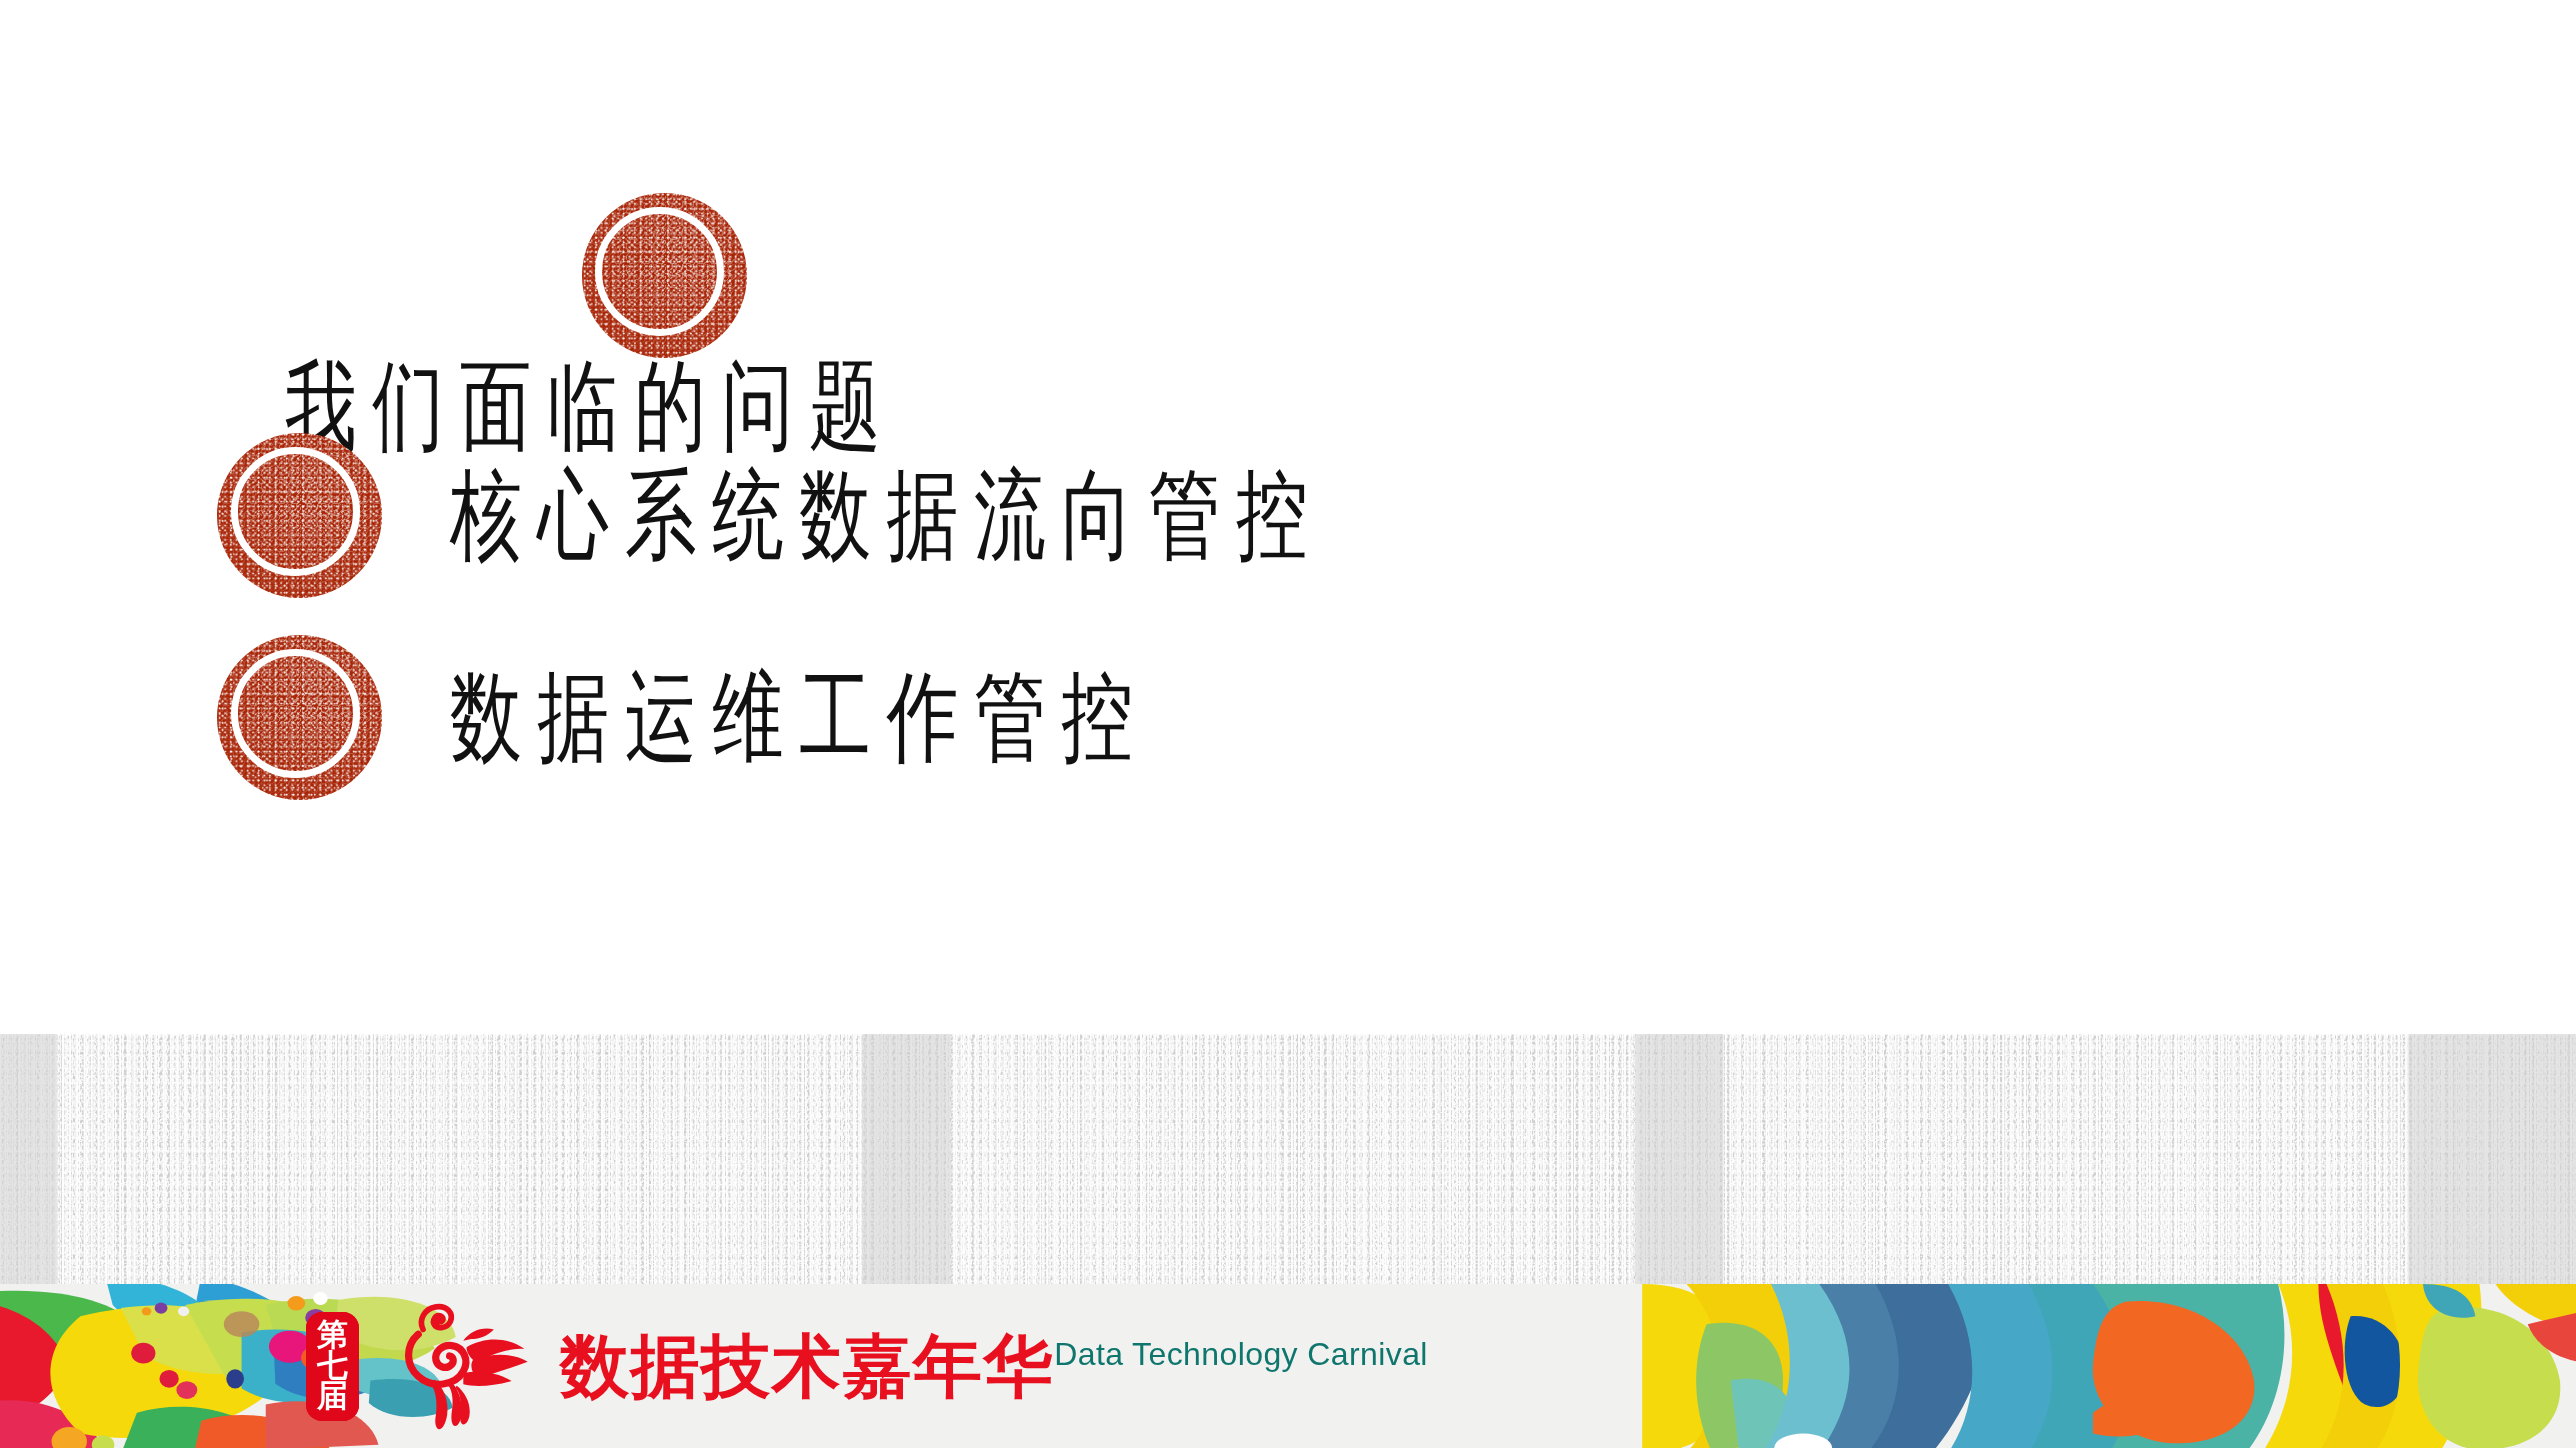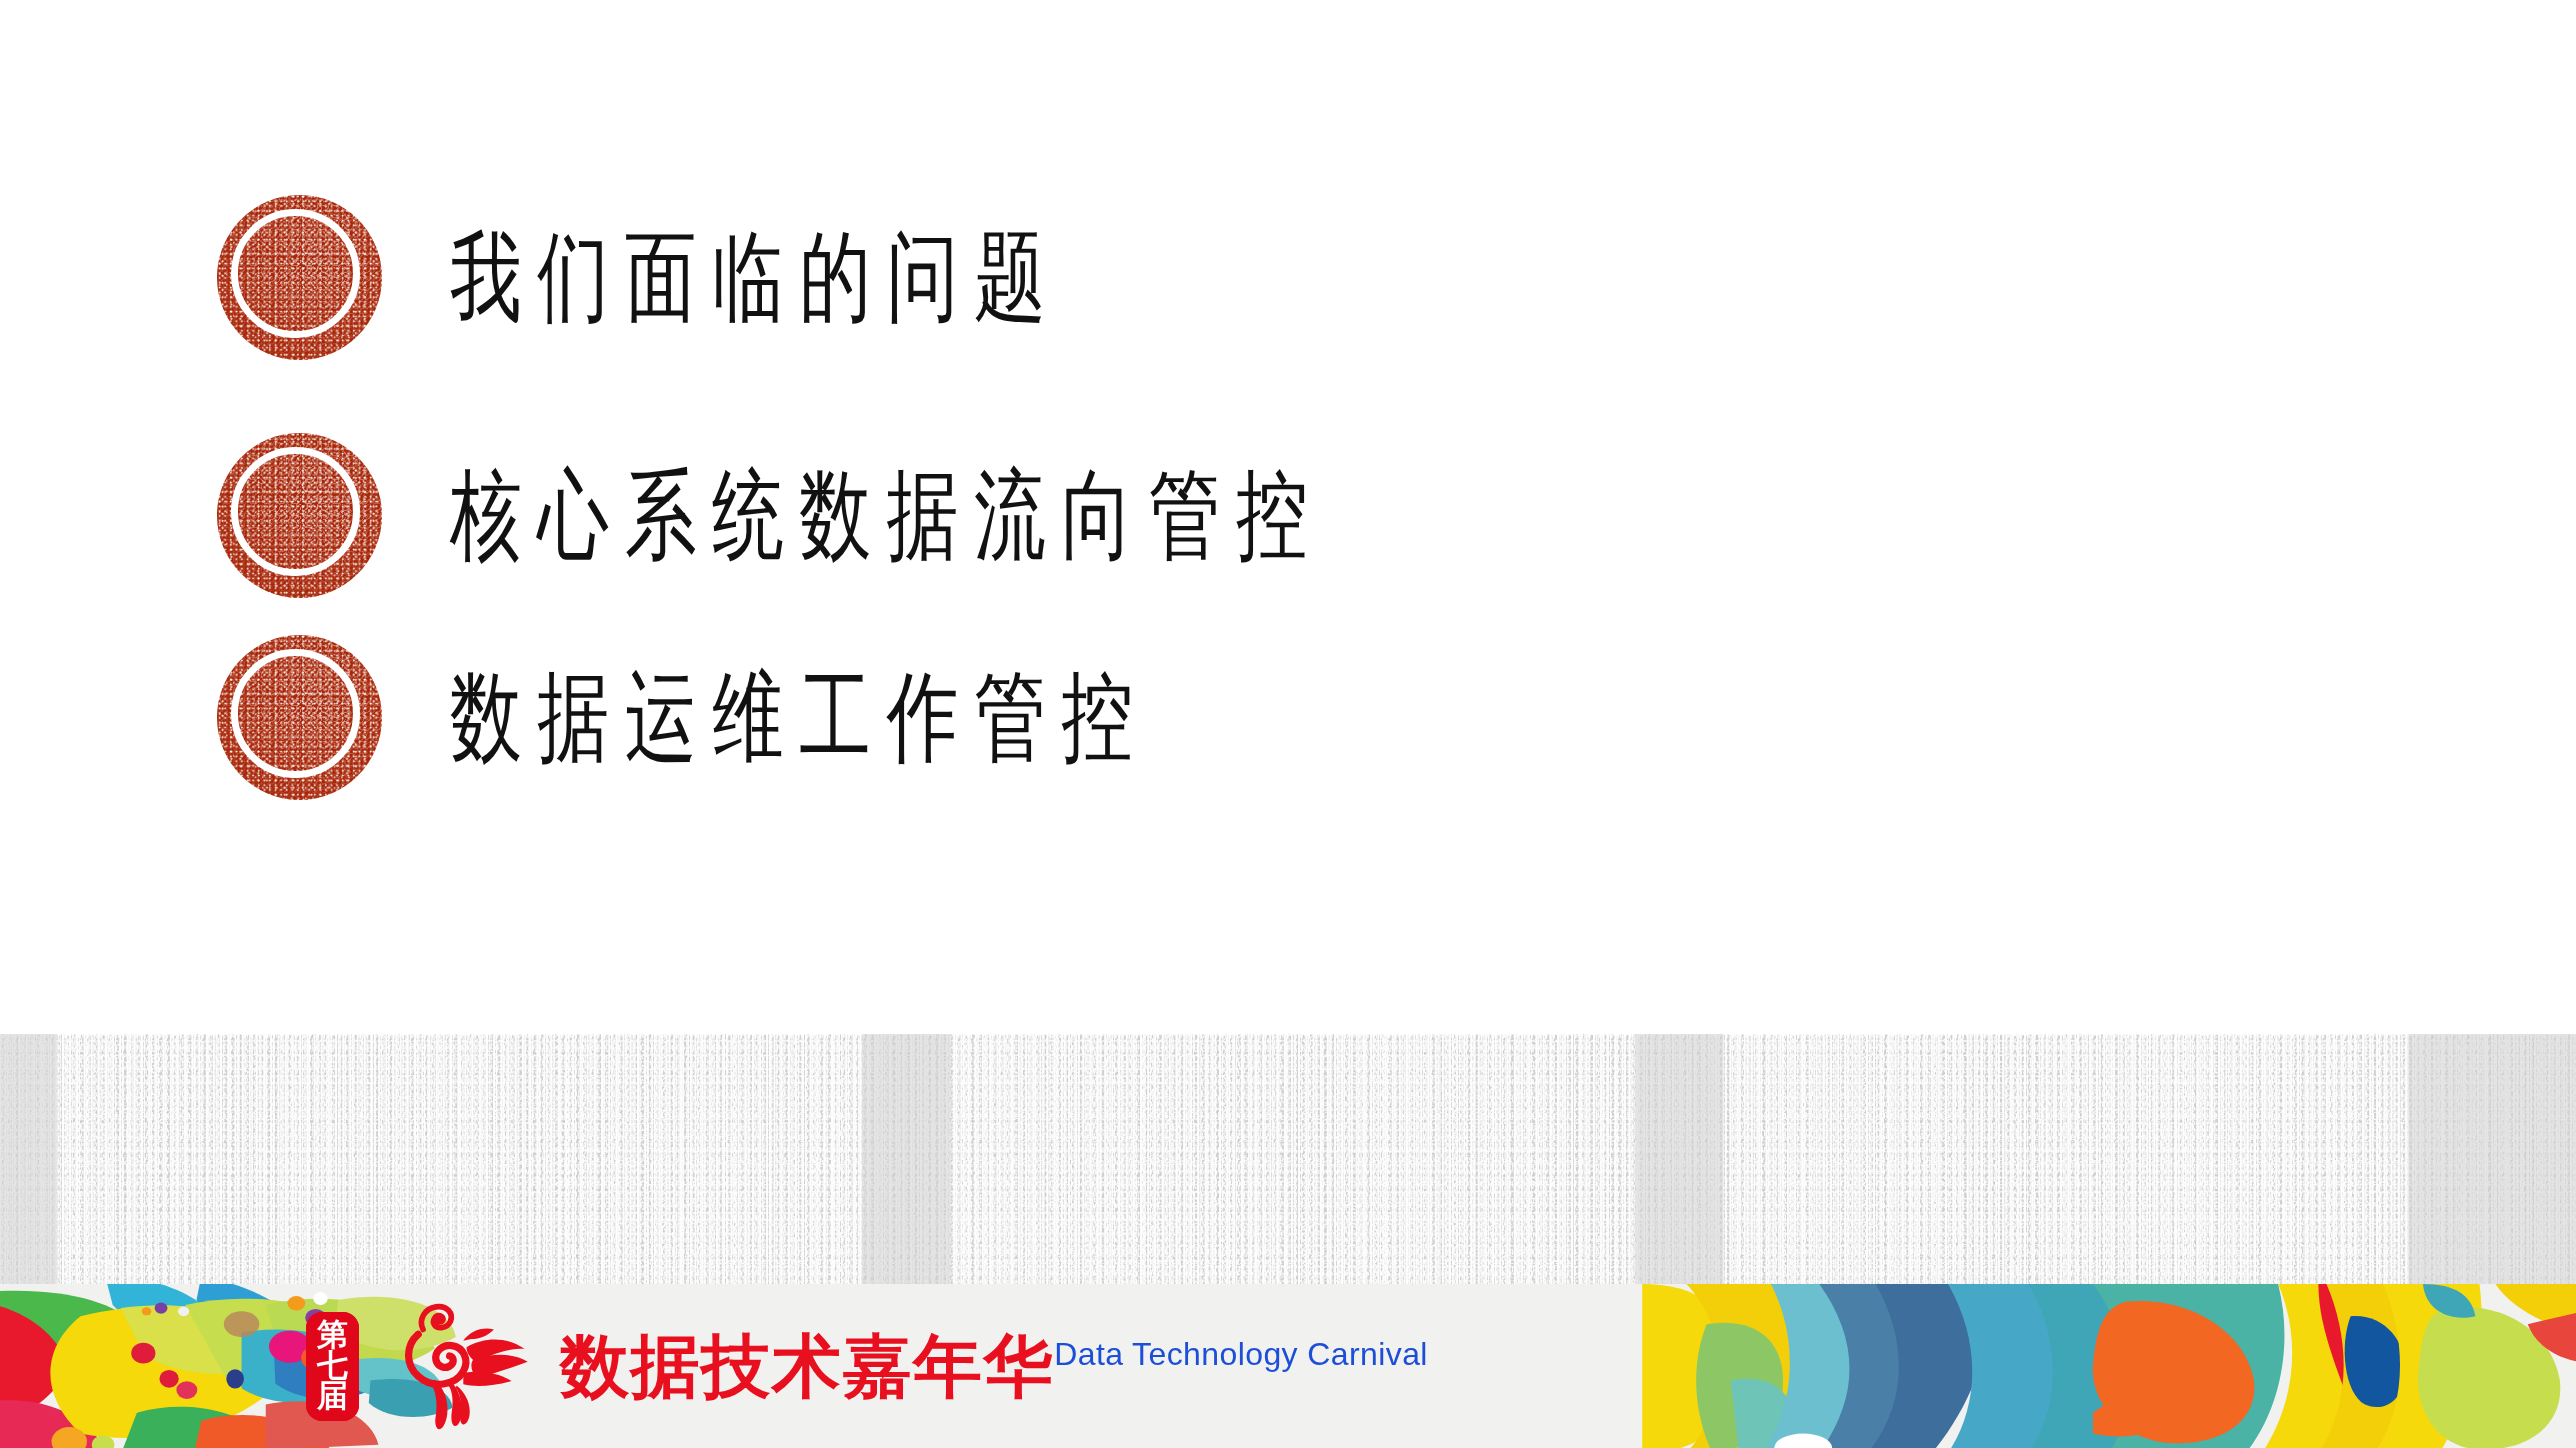--- a/index.html
+++ b/index.html
@@ -27,21 +27,21 @@
     width: 100%;
   }
 
   .bullet-row {
     position: absolute;
     left: 217px;
     display: flex;
     align-items: center;
     height: 169px;
   }
-  .bullet-row.r0 { top: 193px; }
+  .bullet-row.r0 { top: 193px; flex-direction: column; }
   .bullet-row.r1 { top: 431px; }
   .bullet-row.r2 { top: 633px; }
 
   
   .bullet-mark {
     position: relative;
     width: 165px;
     height: 165px;
     flex: 0 0 165px;
     border-radius: 50%;
@@ -214,21 +214,21 @@
     color: #e8101f;
     font-family: "Liberation Sans", sans-serif;
     font-size: 69px;
     font-weight: 700;
     line-height: 1;
     letter-spacing: 1.6px;
     white-space: nowrap;
   }
   .logo-en {
     margin-top: 6.4px;
-    color: #1d4ed8;
+    color: #0f766e;
     font-family: "Liberation Sans", sans-serif;
     font-size: 32px;
     font-weight: 400;
     line-height: 1;
     letter-spacing: 0.4px;
     white-space: nowrap;
   }
 </style>
 </head>
 <body>

